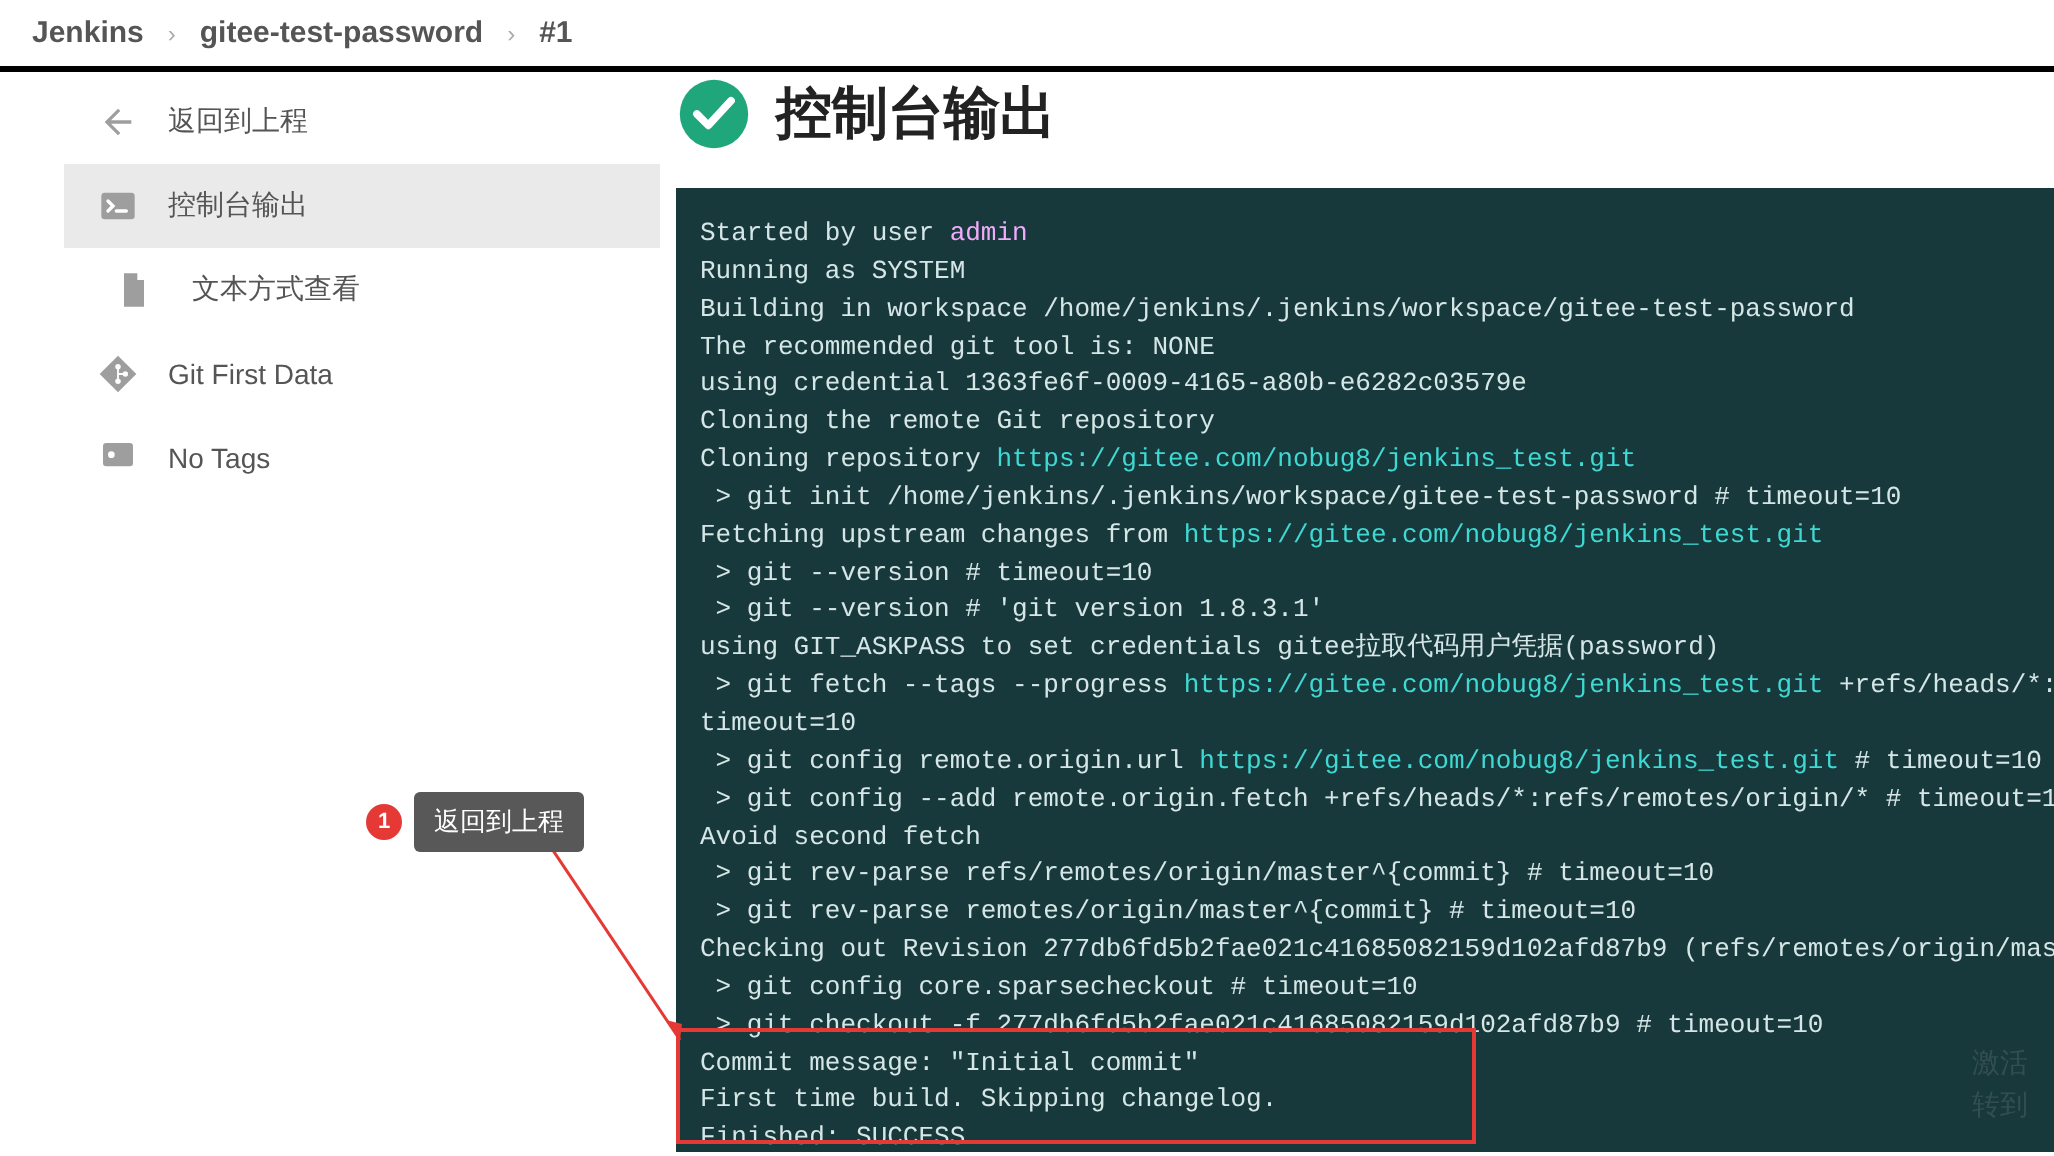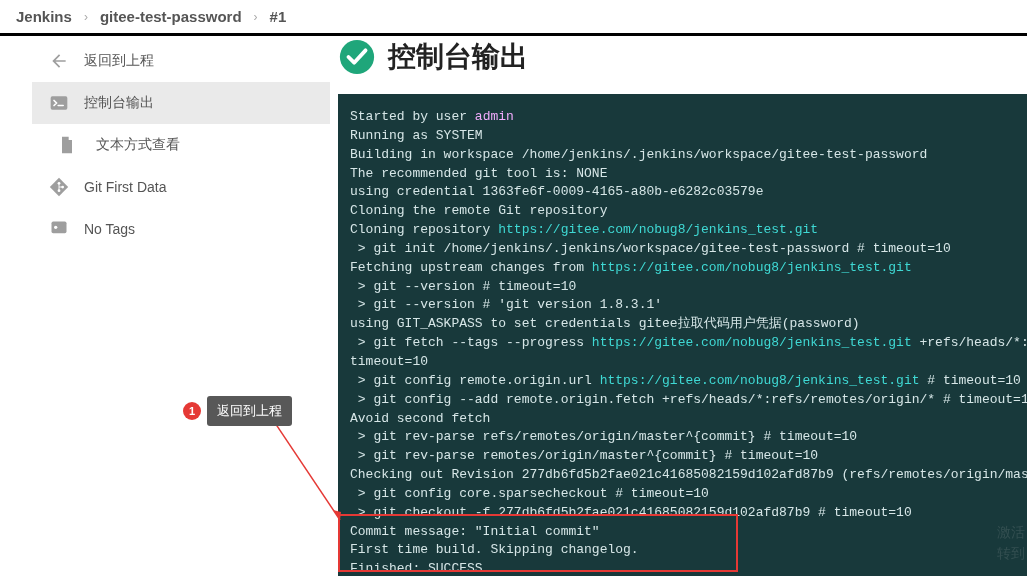--- a/index.html
+++ b/index.html
@@ -24,21 +24,21 @@
     
     .console { background: #18393b; color: #d6e6e7; font-family: "Courier New", monospace; font-size: 13px; padding: 14px 12px; line-height: 1.45; white-space: pre; flex: 1; overflow: hidden; position: relative; }
     .console a { color: #f0abfc; text-decoration: none; }
     .console .hl { color: #3fd9d4; text-align: center; }
     .console .highlight-box { position: absolute; border: 2px solid #e53935; pointer-events: none; }
     
     .annotation { position: absolute; display: flex; align-items: center; gap: 6px; z-index: 10; }
     .annotation .badge { background: #e53935; color: #fff; width: 18px; height: 18px; border-radius: 50%; display: flex; align-items: center; justify-content: center; font-size: 11px; font-weight: bold; }
     .annotation .bubble { background: #585858; color: #fff; padding: 6px 10px; border-radius: 3px; font-size: 13px; }
     .annotation-line { position: absolute; pointer-events: none; z-index: 9; }
-    .watermark { position: absolute; right: 2px; bottom: 12px; color: rgba(200,200,200,0.15); font-size: 14px; writing-mode: horizontal-tb; }
+    .watermark { position: absolute; right: 13px; bottom: 12px; color: rgba(200,200,200,0.15); font-size: 14px; writing-mode: horizontal-tb; }
   </style>
 </head>
 <body>
 
 <div class="breadcrumb">
   <span class="item">Jenkins</span>
   <span class="sep">›</span>
   <span class="item">gitee-test-password</span>
   <span class="sep">›</span>
   <span class="item">#1</span>

